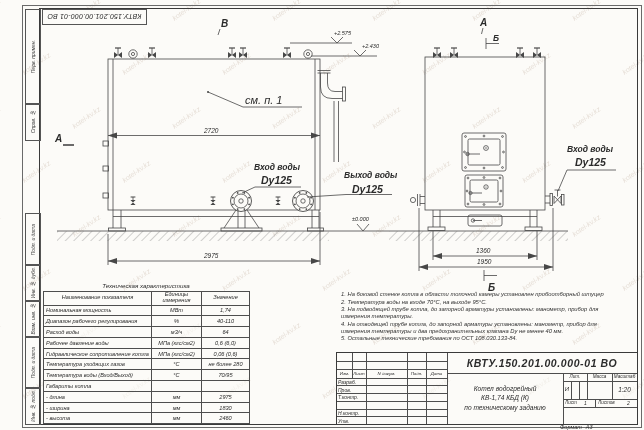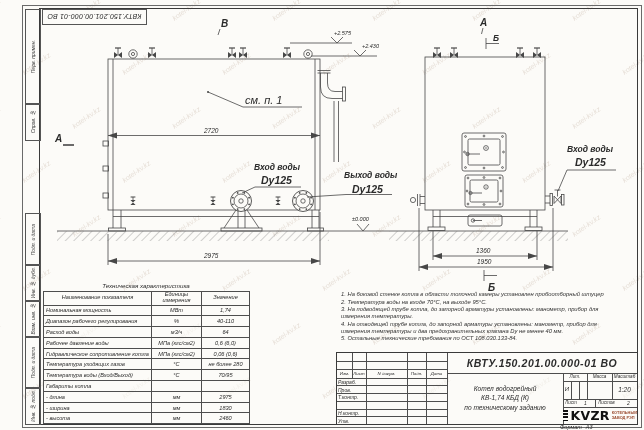--- a/index.html
+++ b/index.html
@@ -521,26 +521,18 @@
     <div class="vl" style="left:258px;top:45.5px;height:8.5px"></div>
     <div class="cell" style="left:226px;top:21px;width:24px;text-align:center;font-size:4.6px">Лит.</div>
     <div class="cell" style="left:250px;top:21px;width:25px;text-align:center;font-size:4.6px">Масса</div>
     <div class="cell" style="left:275px;top:21px;width:25px;text-align:center;font-size:4.6px">Масштаб</div>
     <div class="cell" style="left:226px;top:33px;width:8px;text-align:center;font-size:6px">И</div>
     <div class="cell" style="left:275px;top:33px;width:25px;text-align:center;font-size:6.5px">1:20</div>
     <div class="cell" style="left:228px;top:47px;width:18px;font-size:4.6px">Лист</div>
     <div class="cell" style="left:247px;top:47px;width:10px;font-size:5px">1</div>
     <div class="cell" style="left:261px;top:47px;width:24px;font-size:4.6px">Листов</div>
     <div class="cell" style="left:290px;top:47px;width:8px;font-size:5px">2</div>
-    <div class="tb-logo">
-      <span class="logo-icon"></span>
-      <span class="logo-kvzr">KVZR</span>
-      <span class="logo-co">
-        <span>КОТЕЛЬНЫЙ</span>
-        <span>ЗАВОД РЭП</span>
-      </span>
-    </div>
   </div>
 
   <div class="format-note">
     <span>Формат</span><span>А3</span>
   </div>
 </div>
 
 </body></html>

